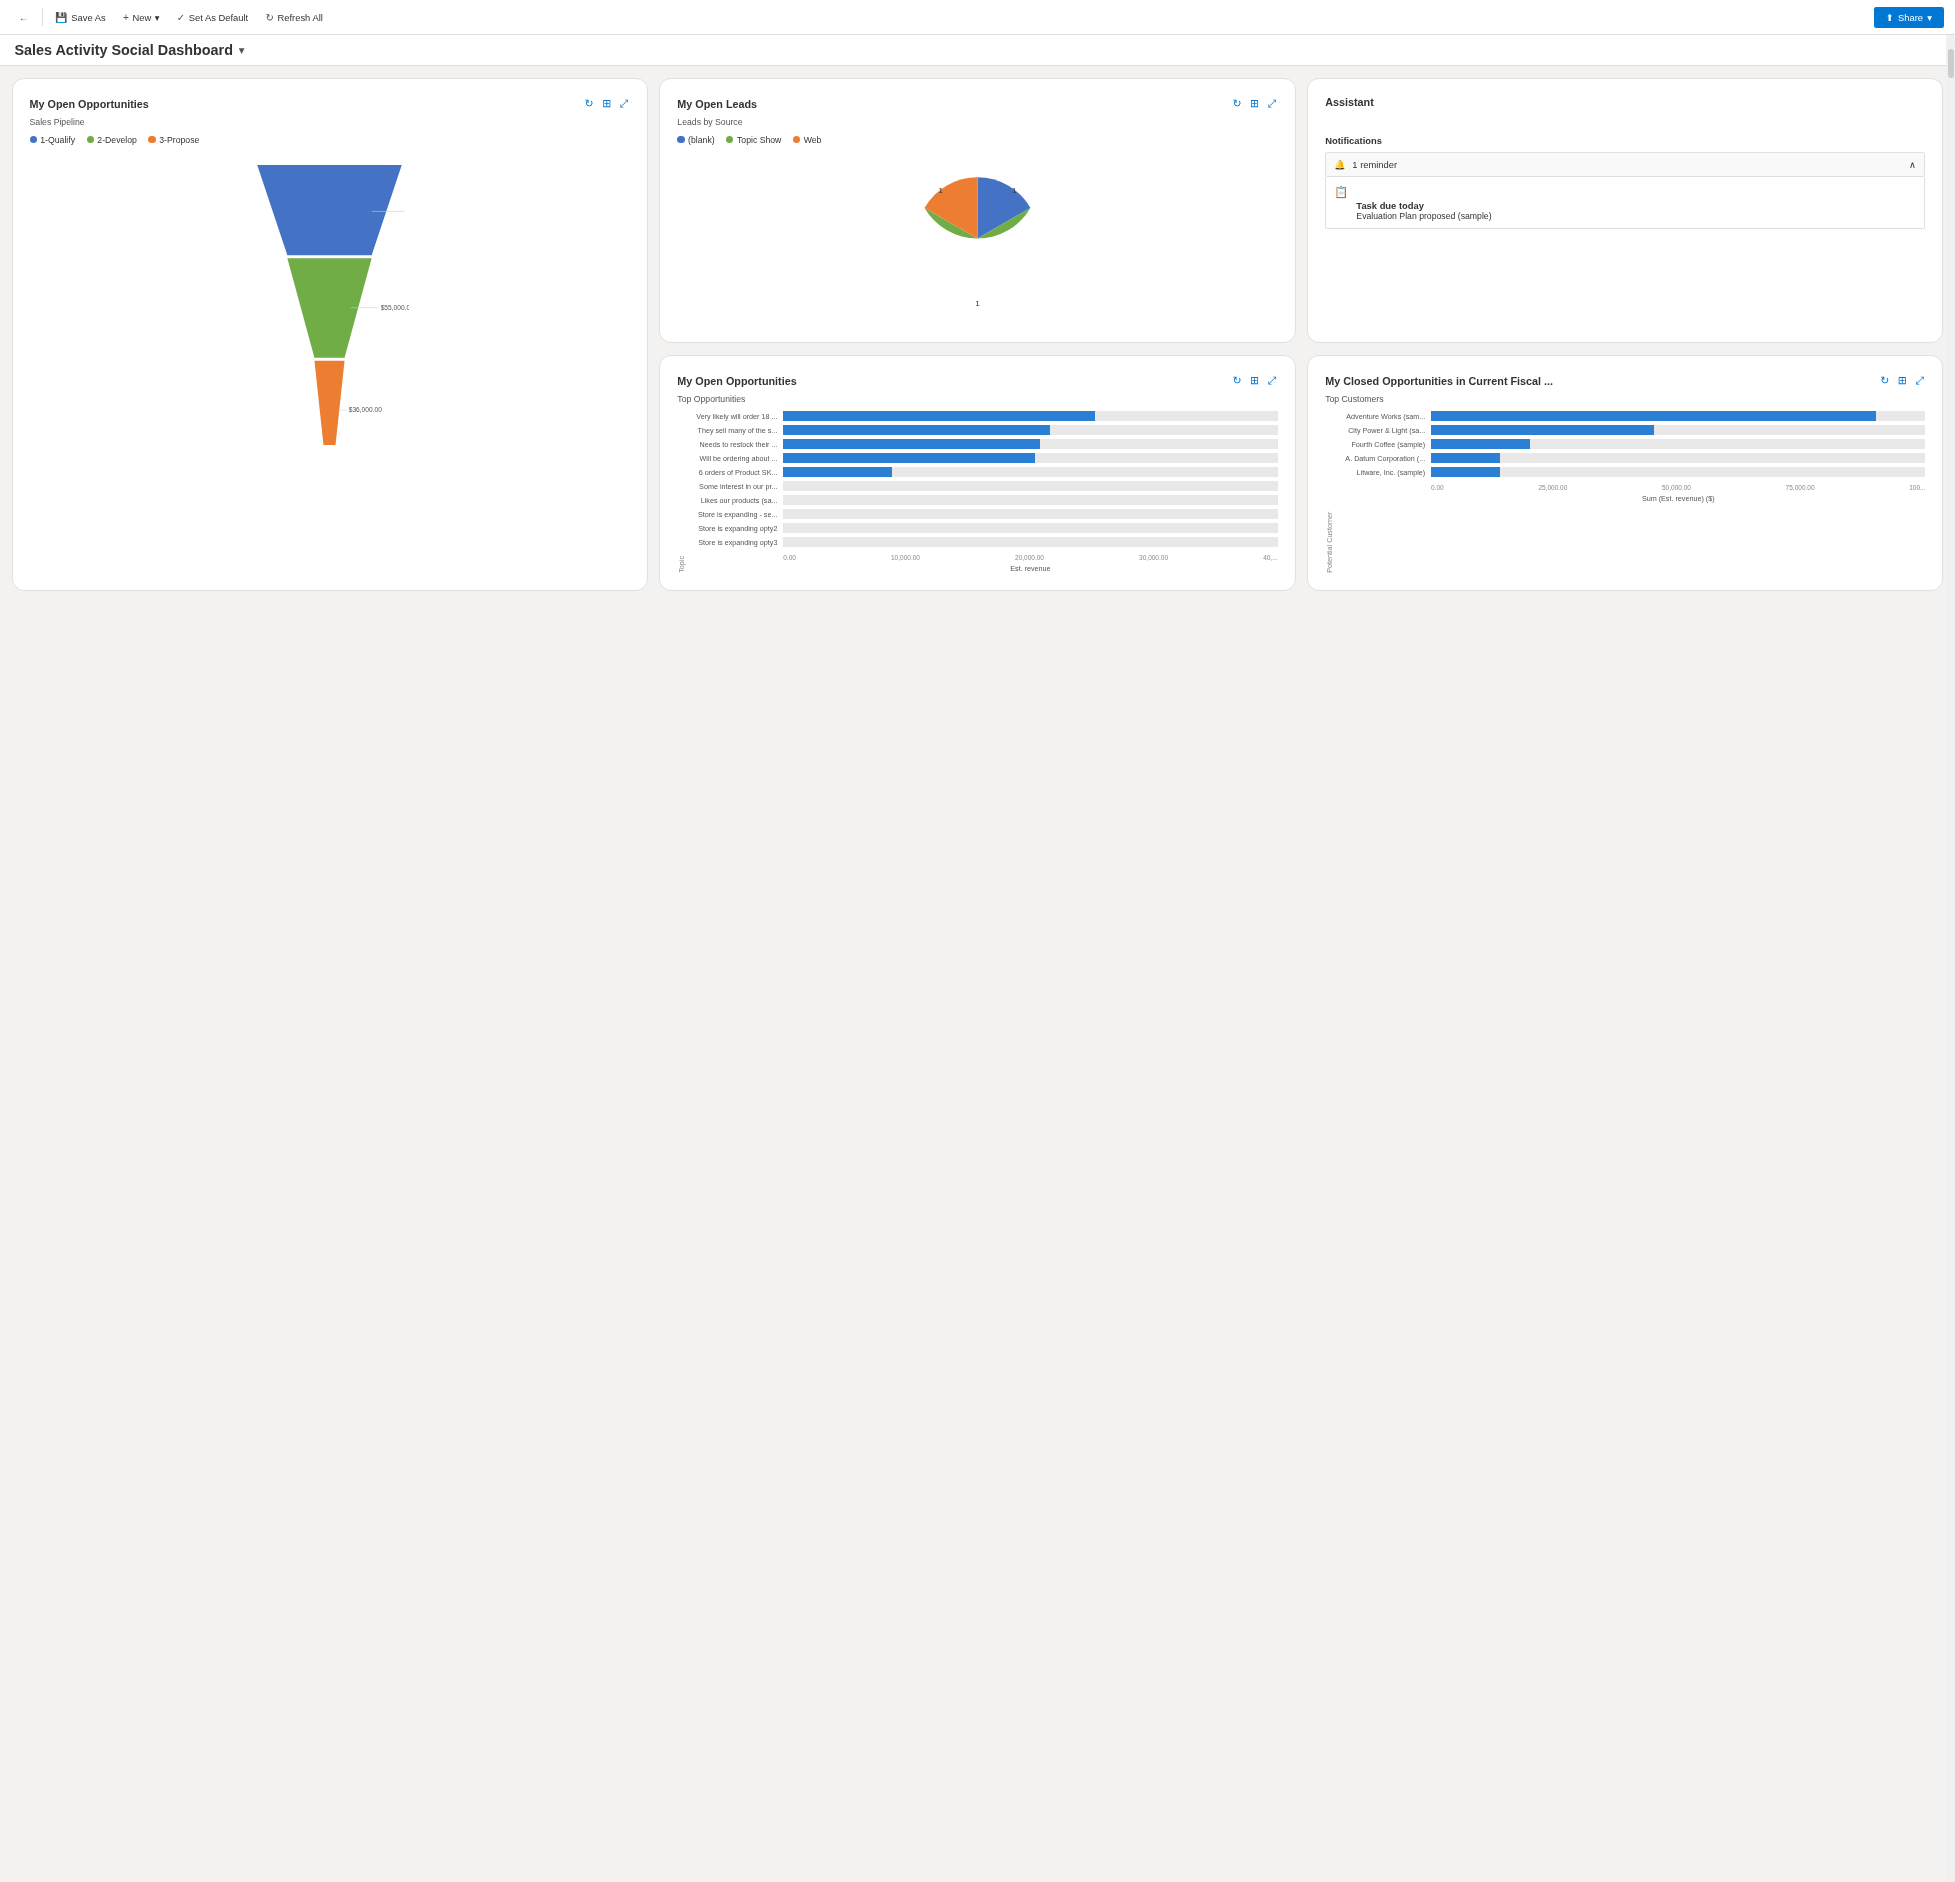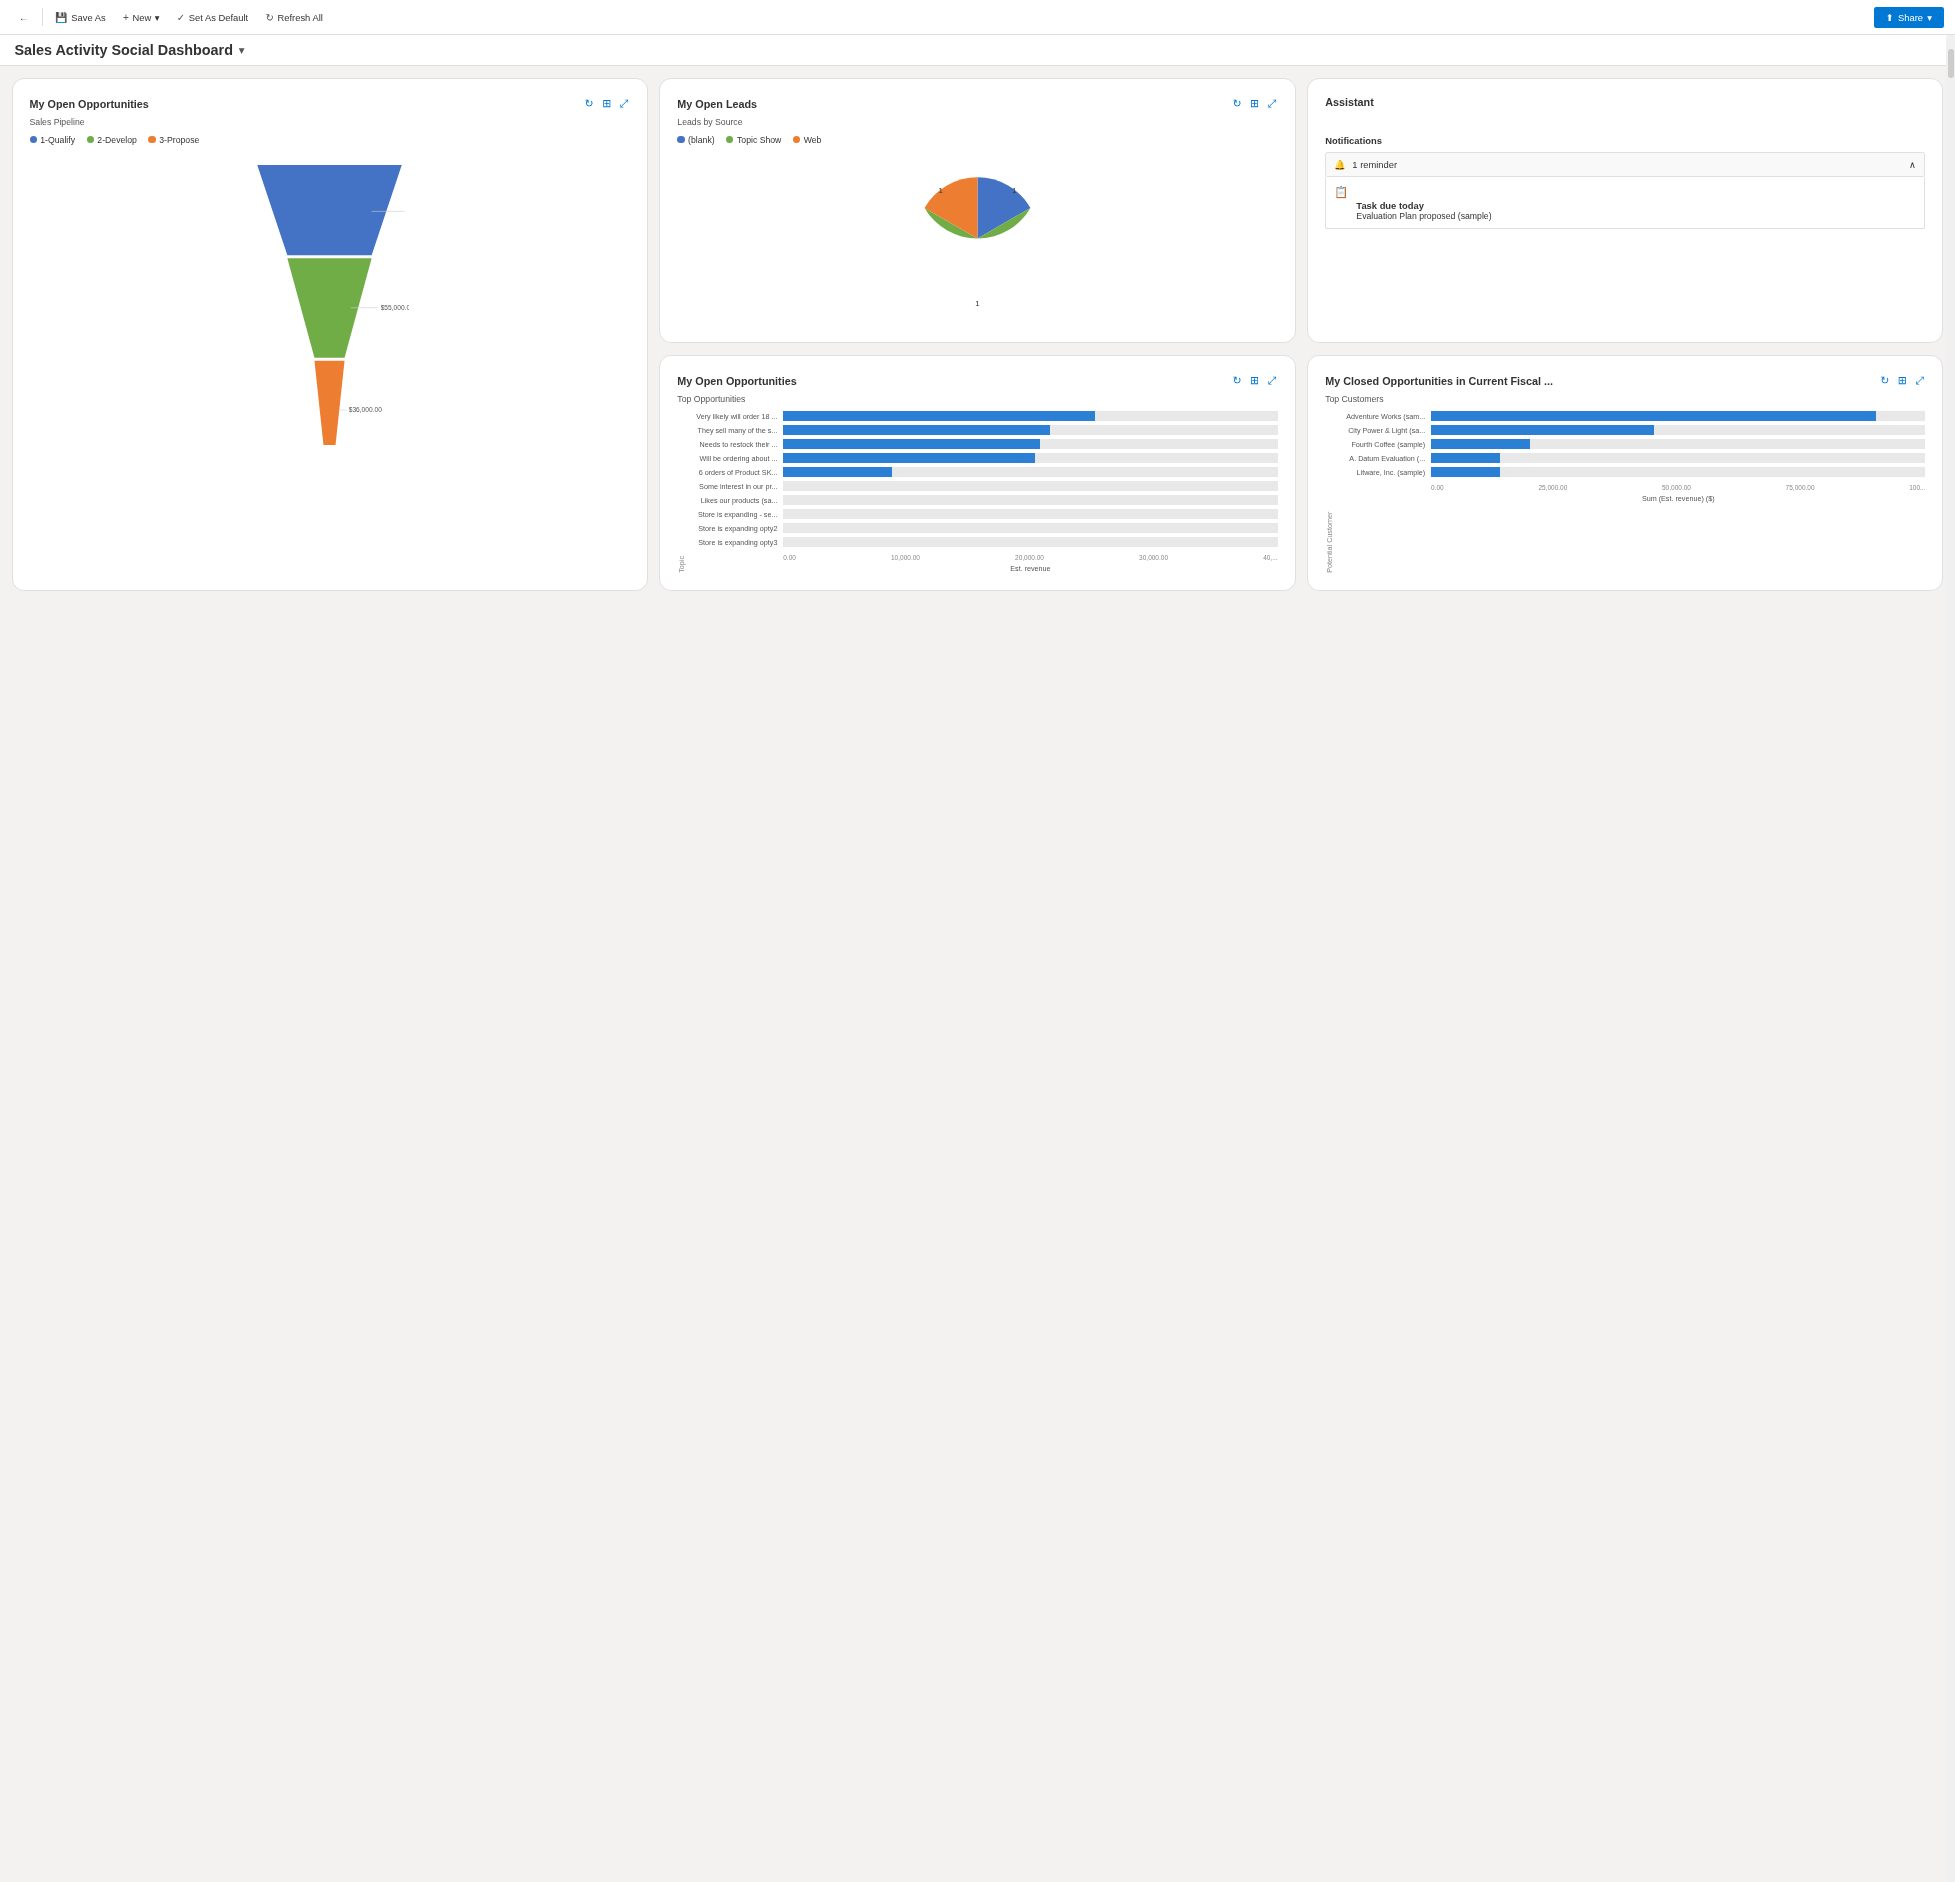--- a/index.html
+++ b/index.html
@@ -398,21 +398,21 @@
                 <div class="bar-fill" style="width:45%;"></div>
               </div>
           </div>
           <div class="bar-row">
             <div class="bar-label">Fourth Coffee (sample)</div>
             <div class="bar-track">
                 <div class="bar-fill" style="width:20%;"></div>
               </div>
           </div>
           <div class="bar-row">
-            <div class="bar-label">A. Datum Evaluation (...</div>
+            <div class="bar-label">A. Datum Corporation (...</div>
             <div class="bar-track">
                 <div class="bar-fill" style="width:14%;"></div>
               </div>
           </div>
           <div class="bar-row">
             <div class="bar-label">Litware, Inc. (sample)</div>
             <div class="bar-track">
                 <div class="bar-fill" style="width:14%;"></div>
               </div>
           </div>

